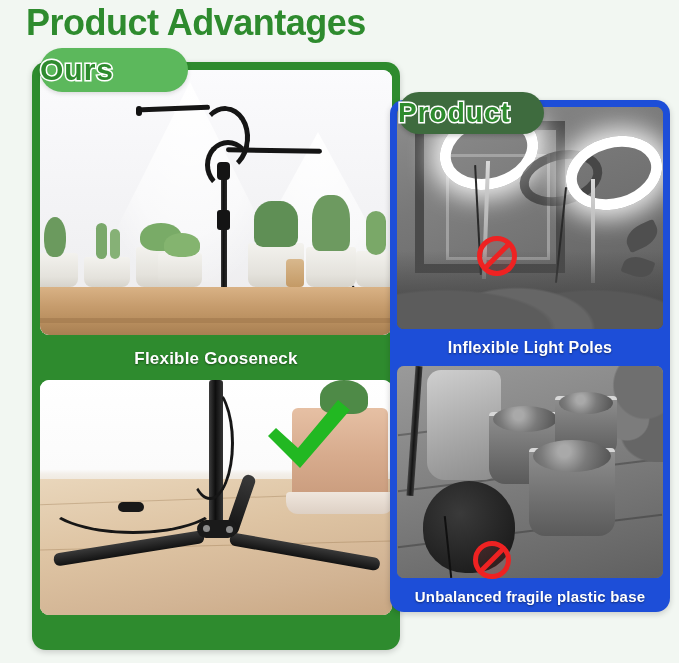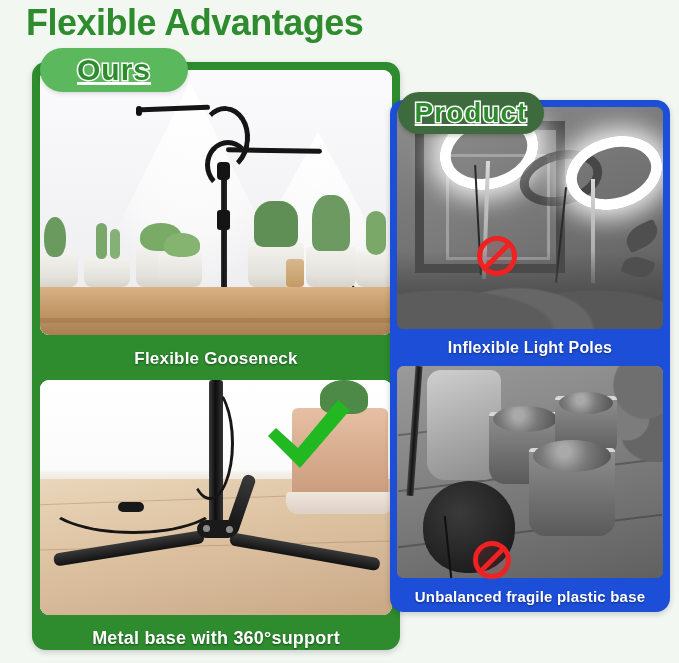--- a/index.html
+++ b/index.html
@@ -106,29 +106,27 @@
     position: absolute;
     left: 0; top: 482px; height: 28px; width: 280px;
     font-size: 15px;
   }
 
   
   .badge {
     position: absolute;
     display: flex;
     align-items: center;
-    justify-content: center;
     border-radius: 22px;
     font-weight: bold;
     color: #2e8b2e;
     -webkit-text-stroke: 3px #ffffff;
     paint-order: stroke fill;
     letter-spacing: 1px;
     z-index: 40;
-    text-decoration: underline;
   }
   .badge-ours {
     left: 40px; top: 48px;
     width: 148px; height: 44px;
     background: #5cb85c;
     font-size: 30px;
     box-shadow: 0 2px 4px rgba(0,0,0,.12);
   }
   .badge-others {
     left: 398px; top: 92px;
@@ -363,21 +361,21 @@
       radial-gradient(ellipse at 80% 20%, #6f6f6f 0 30%, transparent 32%),
       radial-gradient(ellipse at 60% 55%, #7c7c7c 0 28%, transparent 30%),
       radial-gradient(ellipse at 95% 70%, #666 0 30%, transparent 32%);
   }
 </style>
 </head>
 <body>
 
 <div id="root">
 
-  <div class="page-title">Flexible Advantages</div>
+  <div class="page-title">Product Advantages</div>
 
   <div class="col-ours">
 
     <div class="ours-top-photo">
       <div class="s1">
         <div class="glow-a"></div>
         <div class="glow-b"></div>
 
         <div class="pole"></div>
         <div class="arm-h" style="left:100px; top:36px; width:70px; transform:rotate(-2deg);"></div>
@@ -433,21 +431,20 @@
         <div class="hub"></div>
         <div class="screw" style="left:163px; top:145px;"></div>
         <div class="screw" style="left:186px; top:146px;"></div>
 
         <div class="wire" style="left:4px; top:86px; width:172px; height:62px;"></div>
         <div class="wire" style="left:146px; top:6px; width:42px; height:108px; border-color:transparent #161616 #161616 transparent;"></div>
         <div class="inline-sw"></div>
       </div>
     </div>
 
-    <div class="caption ours-caption2">Metal base with 360°support</div>
   </div>
 
   <div class="col-others">
 
     <div class="others-top-photo">
       <div class="s3">
         <div class="mirror">
           <div class="mirror-in"></div>
         </div>
         <div class="ring" style="left:42px; top:6px; width:78px; height:54px;"></div>

